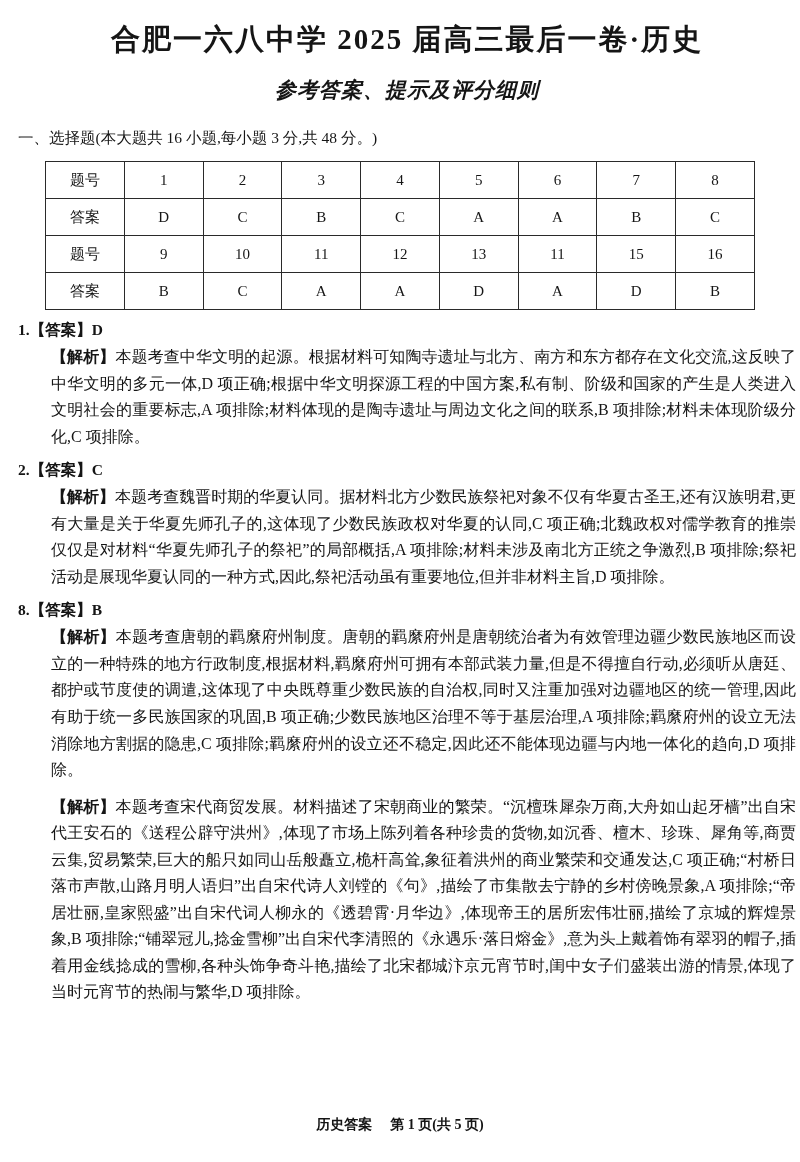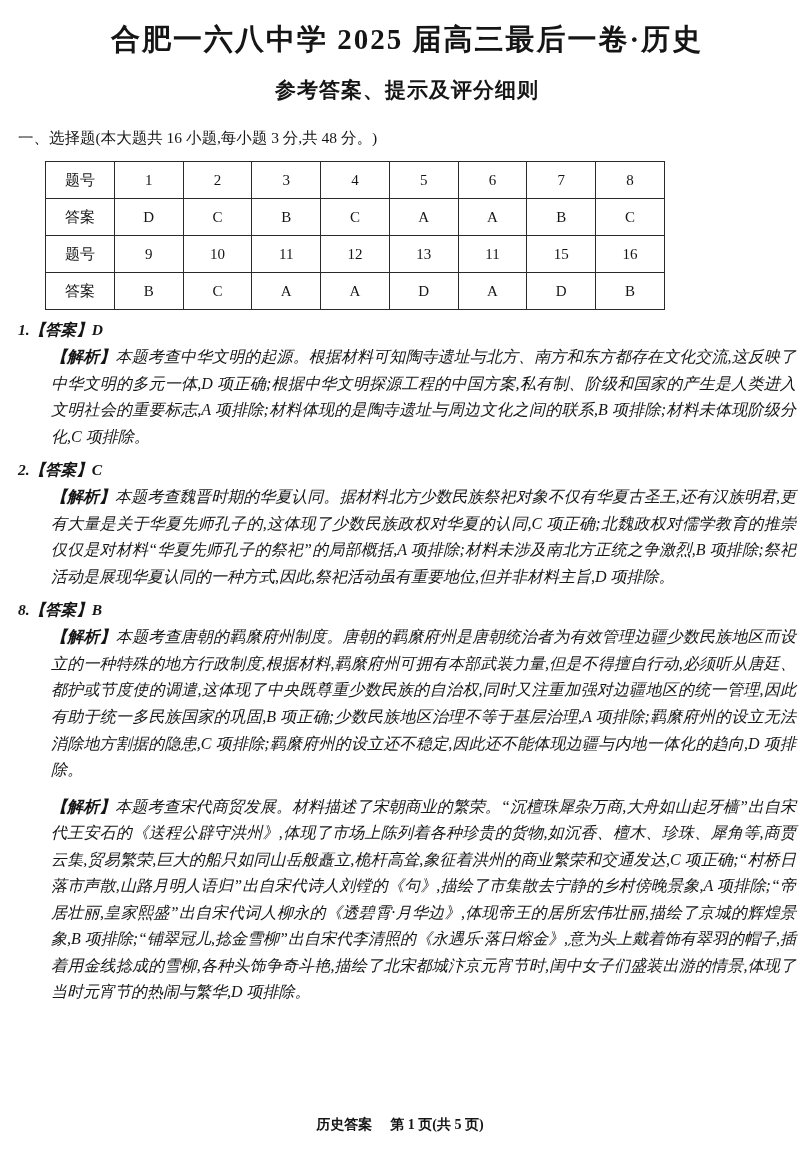--- a/index.html
+++ b/index.html
@@ -23,43 +23,44 @@
     font-weight: bold;
     letter-spacing: 2px;
     margin-top: 8px;
   }
   .doc-subtitle {
     text-align: center;
     font-size: 21px;
     font-weight: bold;
     letter-spacing: 1px;
     margin-top: 16px;
+    font-style: italic;
   }
   .section-heading {
     font-weight: normal;
     font-size: 15.5px;
     margin-top: 24px;
   }
   table.answer-table {
     border-collapse: collapse;
-    width: 620px;
+    width: 710px;
     margin: 12px 0 0 27px;
     table-layout: fixed;
   }
   table.answer-table td {
     border: 1px solid #2a2a2a;
     height: 37px;
     text-align: center;
     vertical-align: middle;
     font-size: 15px;
   }
   table.answer-table td.head-col {
     font-weight: normal;
   }
-  .item { margin-top: 10px; font-style: italic; }
+  .item { margin-top: 10px; }
   .answer-line {
     font-weight: bold;
     font-size: 15.5px;
     margin-top: 8px;
   }
   .analysis {
     margin-left: 33px;
     margin-top: 3px;
     text-align: justify;
     font-size: 16px;

